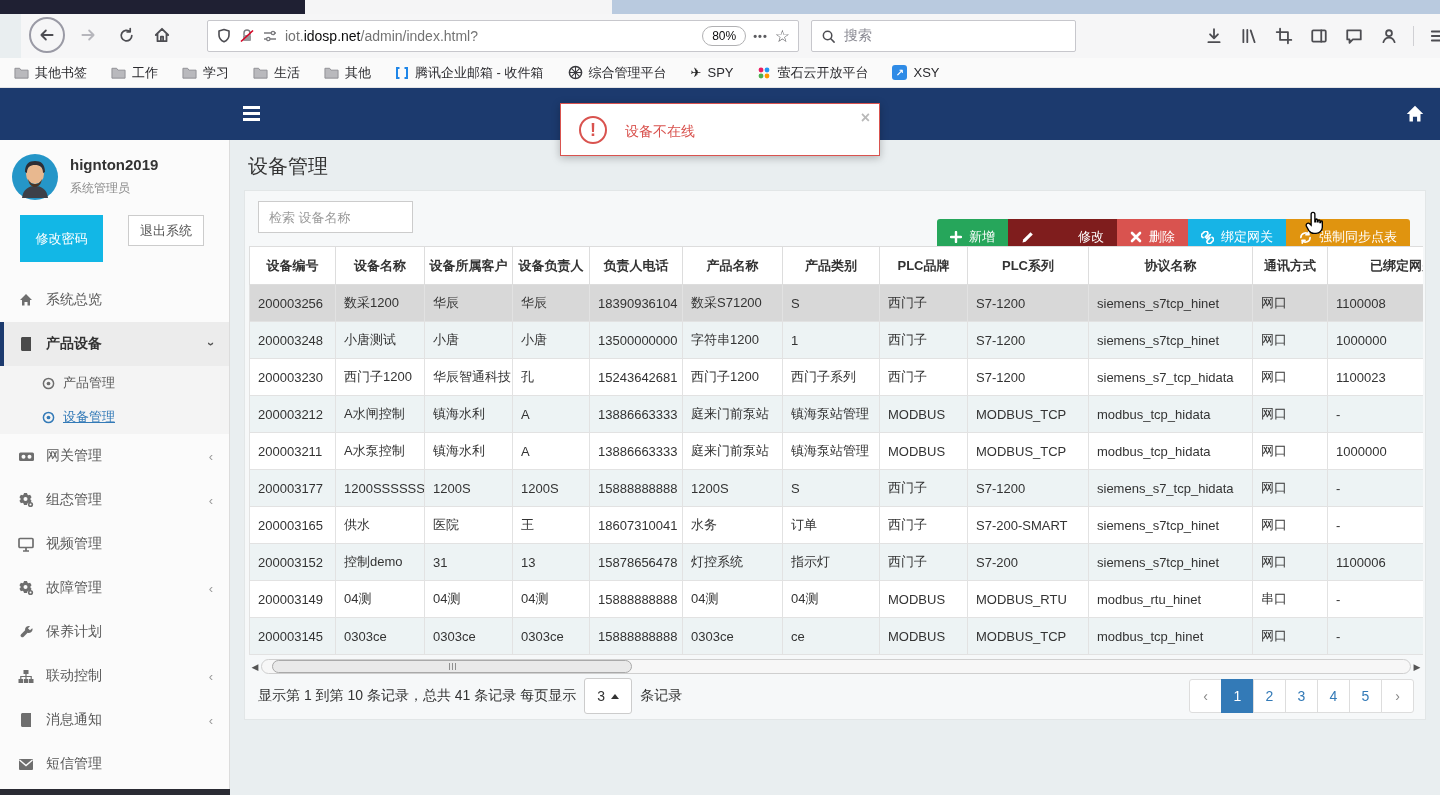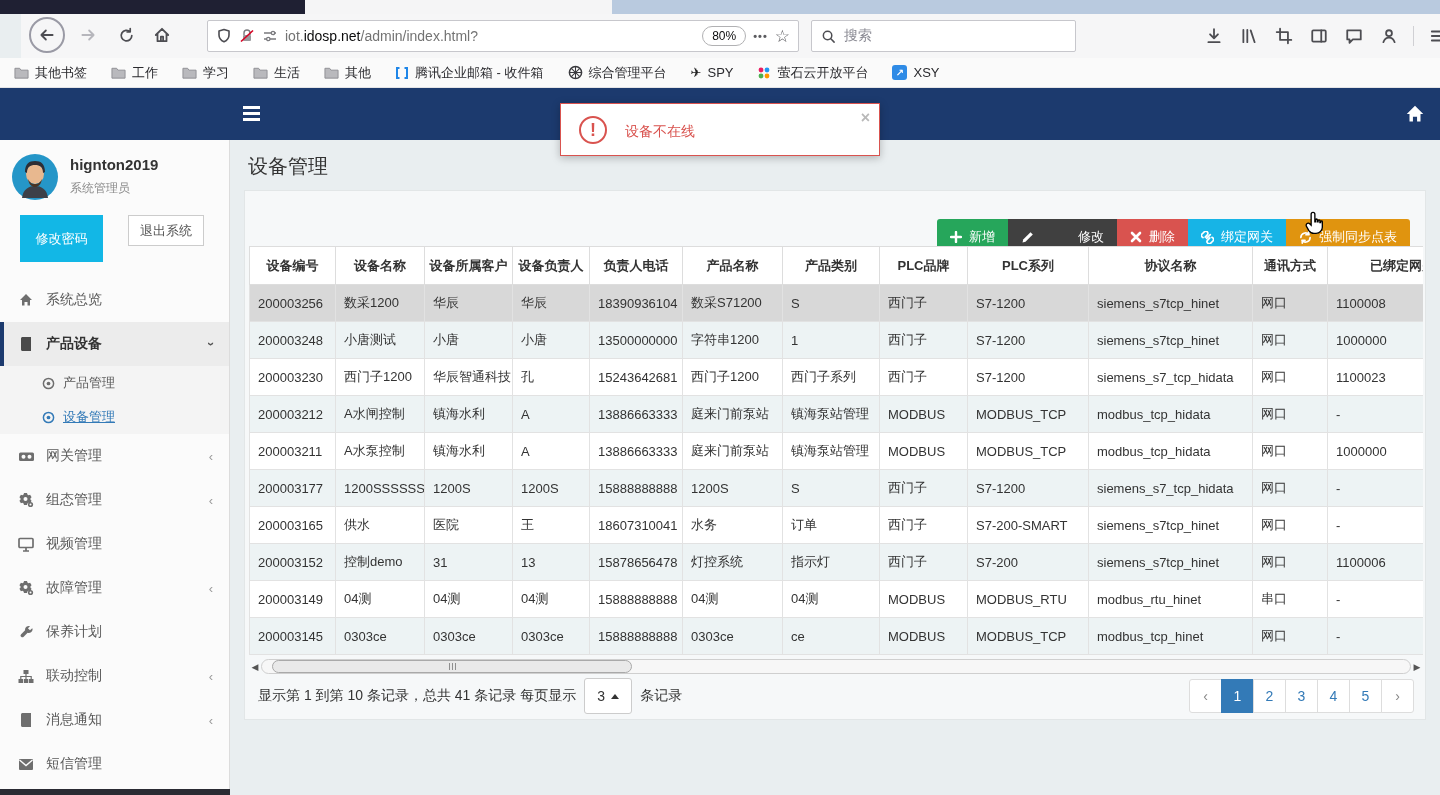--- a/index.html
+++ b/index.html
@@ -91,21 +91,21 @@
   #panel { position:absolute; left:14px; top:50px; width:1182px; height:530px; background:#f6f8f9;
     border:1px solid #e2e6e7; }
   #device-search { position:absolute; left:13px; top:10px; width:155px; height:32px; border:1px solid #ccc;
     background:#fff; padding:0 10px; font-size:13px; color:#333;
     font-family:"Liberation Sans","DejaVu Sans",sans-serif; }
   #device-search::placeholder { color:#9a9a9a; }
   #action-btns { position:absolute; right:15px; top:28px; height:36px; display:flex; }
   .abtn { height:36px; padding:0 13px; display:flex; align-items:center; gap:7px; color:#fff; font-size:13px;
     border:none; white-space:nowrap; }
   .abtn.add  { background:#26a65b; border-radius:3px 0 0 3px; }
-  .abtn.edit { background:#404040;gap:44px; }
+  .abtn.edit { background:#7f1d1d;gap:44px; }
   .abtn.del  { background:#d9534f; }
   .abtn.bind { background:#17b4e6; }
   .abtn.sync { background:#e0940f; border-radius:0 3px 3px 0; }
   .abtn .bic { stroke:#fff; fill:none; stroke-width:1.8; stroke-linecap:round; stroke-linejoin:round; }
 
   #table-wrap { position:absolute; left:4px; top:55px; width:1174px; height:412px; overflow:hidden; }
   #device-table { border-collapse:collapse; table-layout:fixed; width:1228px; background:transparent; }
   #device-table th { height:38px; background:#fff; font-size:13px; font-weight:bold; color:#333;
     border:1px solid #ddd; text-align:center; overflow:hidden; white-space:nowrap; }
   #device-table td { height:37px; padding:0 8px; font-size:13px; color:#333; border:1px solid #e2e2e2;
@@ -453,20 +453,21 @@
       <span class="lbl">短信管理</span>
     </li>
   </ul>
 </div>
 <div id="sidebar-strip"></div>
 
 <div id="content">
   <h1 id="page-title">设备管理</h1>
 
   <div id="panel">
+    <input id="device-search" type="text" placeholder="检索 设备名称" style="">
 
     <div id="action-btns">
       <button class="abtn add">
         <svg class="bic" width="12" height="12" viewBox="0 0 12 12">
             <path d="M6 1 v10 M1 6 h10" stroke-width="2.4"></path>
           </svg>
         <span>新增</span>
       </button>
       <button class="abtn edit">
         <svg class="bic" width="13" height="13" viewBox="0 0 13 13">

